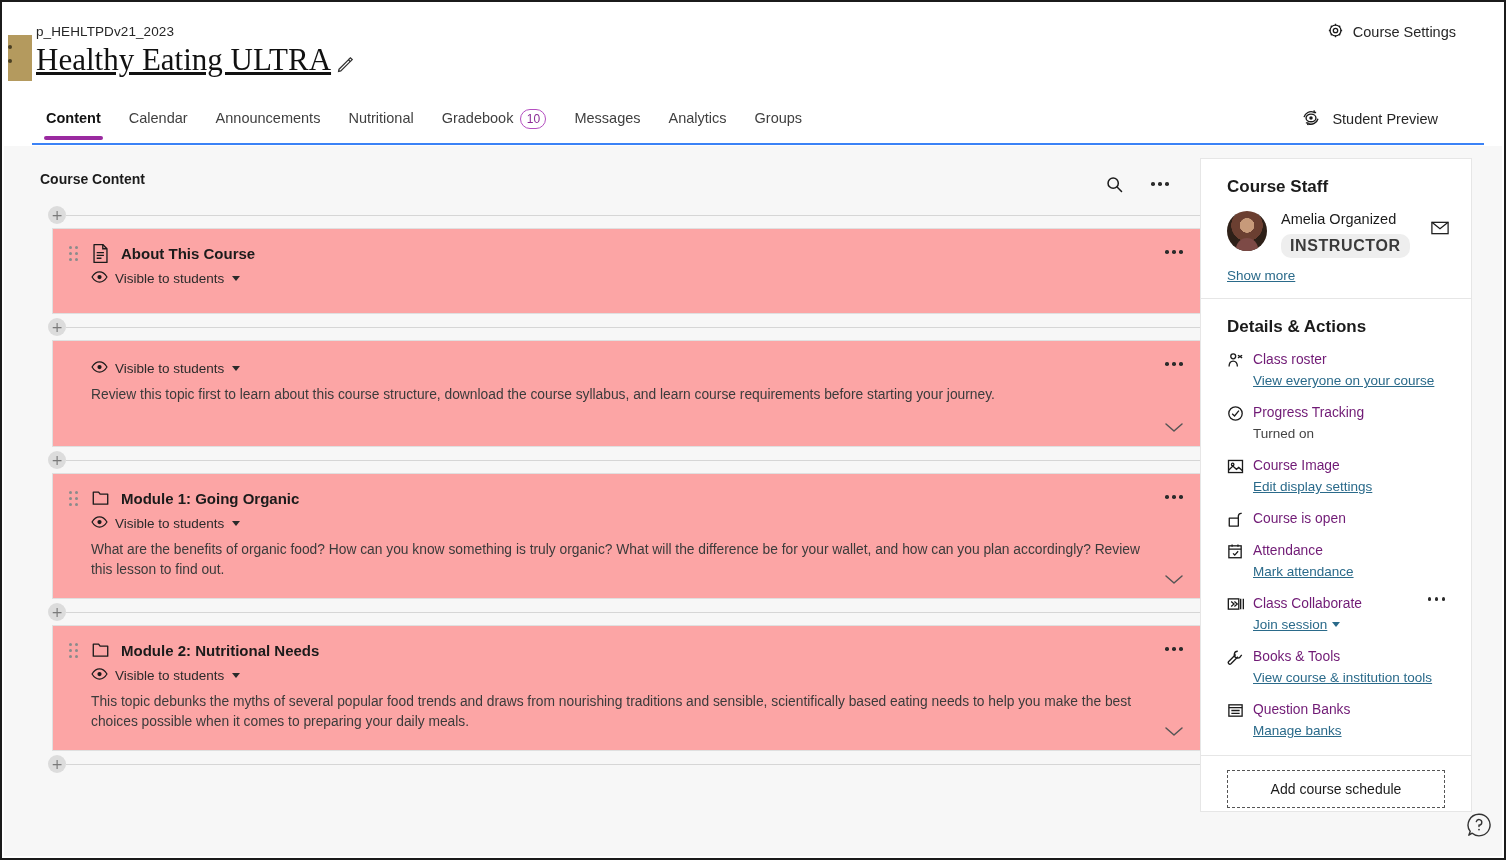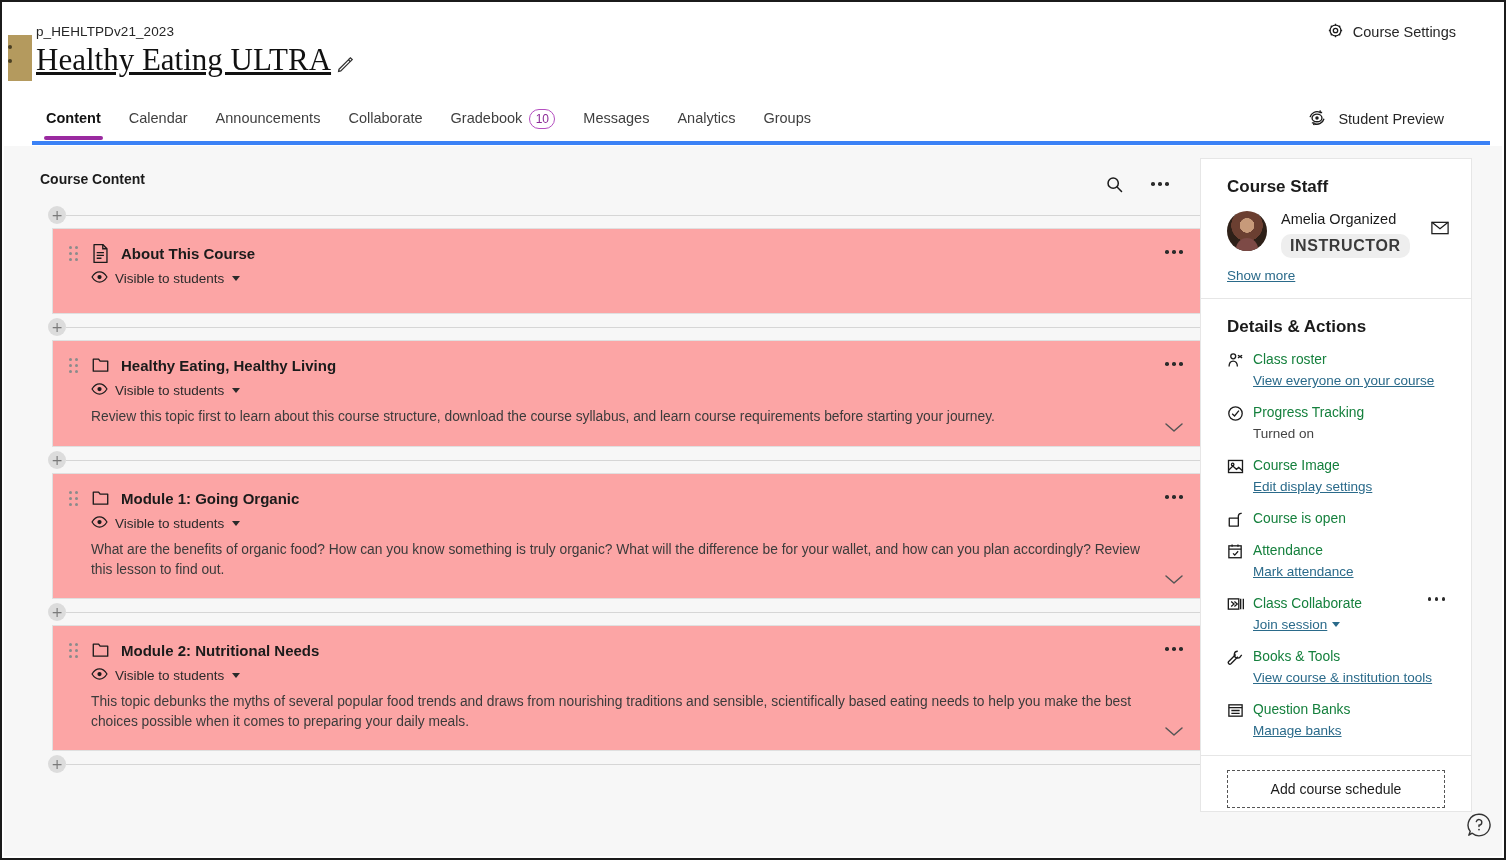--- a/index.html
+++ b/index.html
@@ -56,23 +56,23 @@
     width: 20px; height: 20px; cursor: pointer;
   }
   .course-settings {
     position: absolute; right: 46px; top: 18px;
     display: flex; align-items: center; gap: 9px;
     font-size: 14.5px; color: #262626; cursor: pointer;
   }
 
   
   .tabbar {
-    position: absolute; left: 30px; top: 98px; right: 14px; height: 45px;
+    position: absolute; left: 30px; top: 98px; right: 20px; height: 45px;
     background: #ffffff;
-    border-bottom: 4px solid #3b82f6;
+    border-bottom: 2px solid #3b82f6;
   }
   .tabs { position: absolute; left: 0px; top: 0px; display: flex; align-items: flex-start; height: 45px; }
   .tab {
     position: relative;
     padding: 10px 14px 0 14px;
     font-size: 14.5px; color: #3f3f3f; cursor: pointer;
     height: 45px;
     display: flex; align-items: flex-start; gap: 7px;
   }
   .tab.active { color: #121212; font-weight: 700; }
@@ -200,21 +200,21 @@
   }
   .mail-icon { position: absolute; right: 22px; width: 18px; height: 14px; cursor: pointer; margin-top: 10px; }
   .show-more {
     margin-top: 10px; font-size: 13.5px; color: #2a6a8a;
     text-decoration: underline; cursor: pointer; display: inline-block;
   }
 
   .detail { position: relative; margin-top: 14px; padding-left: 26px; }
   .detail:first-of-type { margin-top: 14px; }
   .detail .d-icon { position: absolute; left: 0; top: 1px; width: 17px; height: 17px; }
-  .d-label { font-size: 13.8px; color: #15803d; line-height: 18px; }
+  .d-label { font-size: 13.8px; color: #701a75; line-height: 18px; }
   .d-sub { font-size: 13.5px; color: #444444; margin-top: 3px; line-height: 18px; }
   .d-link {
     font-size: 13.5px; color: #2a6a8a; text-decoration: underline;
     cursor: pointer; margin-top: 3px; display: inline-block; line-height: 18px;
   }
   .d-menu { position: absolute; right: 0px; top: 2px; cursor: pointer; }
   .caret-link {
     display: inline-block; width: 0; height: 0; margin-left: 5px; vertical-align: 2px;
     border-left: 4px solid transparent; border-right: 4px solid transparent;
     border-top: 5px solid #2a6a8a;
@@ -272,21 +272,21 @@
         <span>Content</span>
         <span class="tab-underline"></span>
       </div>
       <div class="tab">
         <span>Calendar</span>
       </div>
       <div class="tab">
         <span>Announcements</span>
       </div>
       <div class="tab">
-        <span>Collaborate</span>
+        <span>Nutritional</span>
       </div>
       <div class="tab">
         <span>Gradebook</span>
         <span class="badge">10</span>
       </div>
       <div class="tab">
         <span>Messages</span>
       </div>
       <div class="tab">
         <span>Analytics</span>
@@ -376,36 +376,20 @@
               </span>
           </div>
         </div>
 
         <div class="add-row">
           <div class="line"></div>
           <div class="add-circle">+</div>
         </div>
 
         <div class="card" style="min-height:107px;">
-          <div class="card-row">
-            <span class="grip">
-                <i></i>
-                <i></i>
-                <i></i>
-                <i></i>
-                <i></i>
-                <i></i>
-              </span>
-            <span class="type-icon">
-              <svg viewBox="0 0 20 20" width="19" height="19" fill="none" stroke="#1b1b1b" stroke-width="1.4">
-                <path d="M2.4 4.4 H8 L9.6 6.4 H17.6 V17 H2.4 Z" stroke-linejoin="round"></path>
-              </svg>
-            </span>
-            <span class="item-title">Healthy Eating, Healthy Living</span>
-          </div>
           <div class="visibility">
             <span>
               <svg viewBox="0 0 20 14" width="17" height="12" fill="none" stroke="#1b1b1b" stroke-width="1.4">
                 <path d="M1.2 7 C4 2.4 7 1 10 1 C13 1 16 2.4 18.8 7 C16 11.6 13 13 10 13 C7 13 4 11.6 1.2 7 Z"></path>
                 <circle cx="10" cy="7" r="2.5" fill="#1b1b1b" stroke="none"></circle>
               </svg>
             </span>
             <span>Visible to students</span>
             <span class="caret-sm"></span>
           </div>

